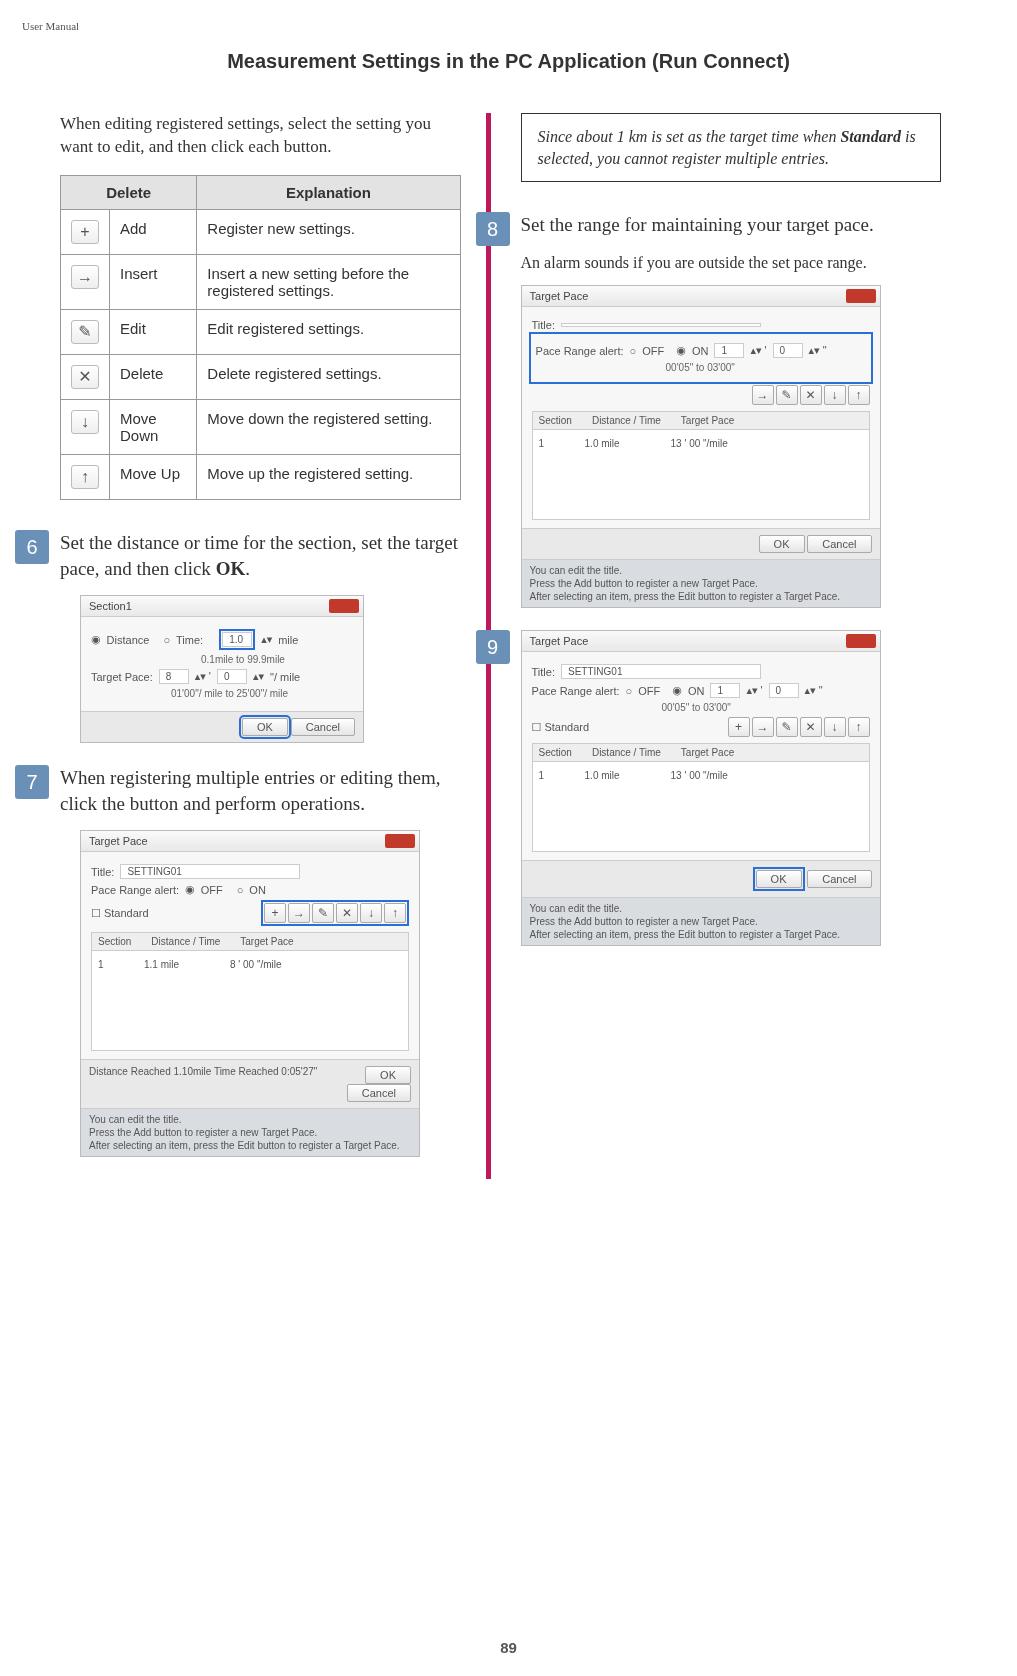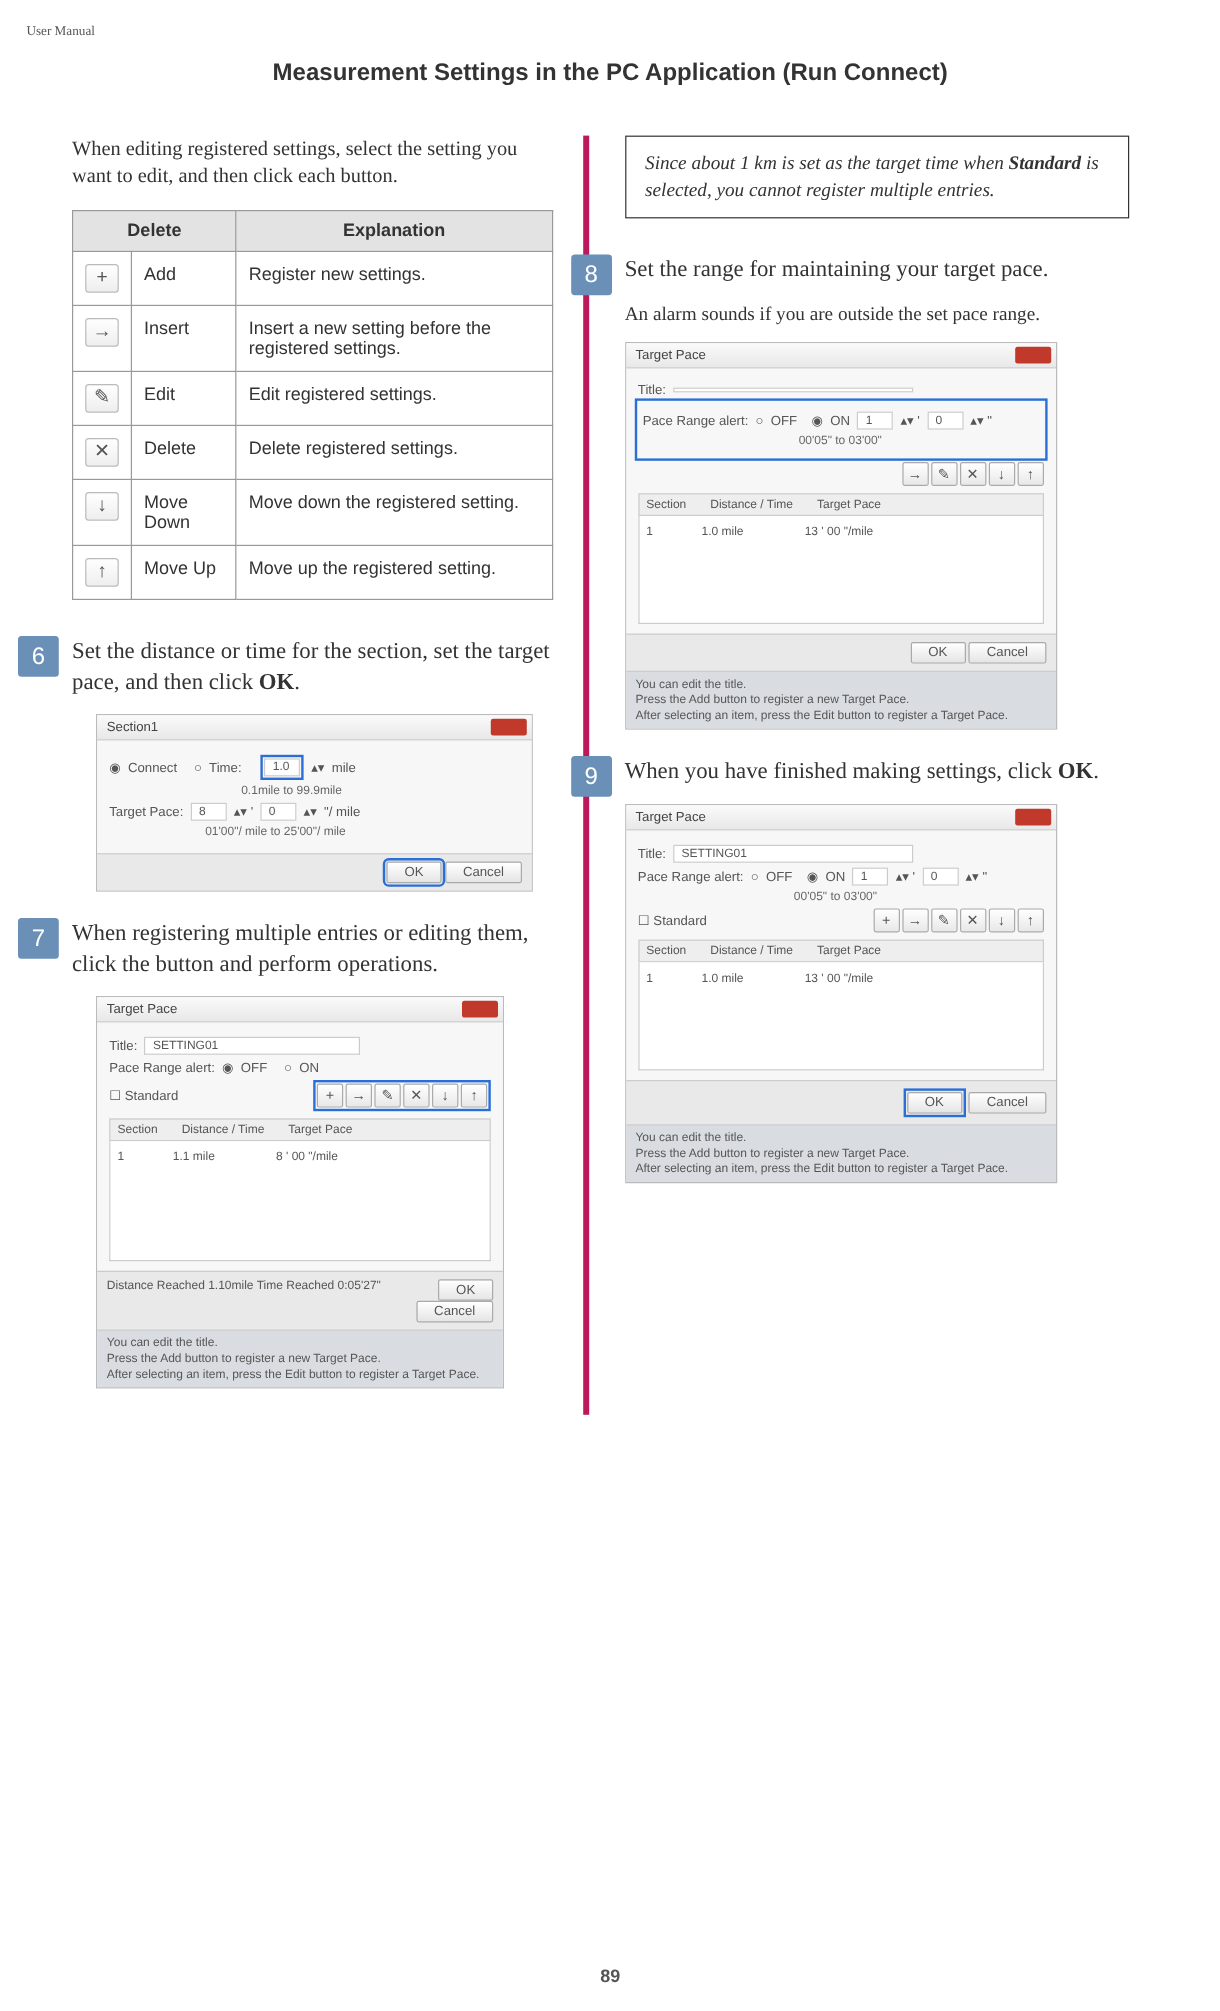--- a/index.html
+++ b/index.html
@@ -241,26 +241,26 @@
           <td>Move up the registered setting.</td>
         </tr>
       </tbody>
     </table>
 
     <div class="step-block">
       <div class="step-marker">6</div>
       <p class="step-text">
         <span>Set the distance or time for the section, set the target pace, and then click </span><b>OK</b><span>.</span>
       </p>
-      <div class="screenshot" style="margin-left:20px; width:364px;">
+      <div class="screenshot" style="margin-left:20px; width:284px;">
         <div class="ss-title"><span>Section1</span><span class="ss-close"></span></div>
         <div class="ss-body">
           <div class="ss-row">
             <span>◉ </span>
-              <span>Connect</span>
+              <span>Distance</span>
             <span style="margin-left:8px;">○ </span>
               <span>Time:</span>
             <span class="highlight-blue" style="margin-left:10px;"><span class="ss-input">1.0</span></span>
             <span>▴▾</span>
             <span>mile</span>
           </div>
           <div class="ss-row" style="margin-left:110px; font-size:10px; color:#666;">0.1mile to 99.9mile</div>
           <div class="ss-row">
             <span>Target Pace:</span>
             <span class="ss-input">8</span>
@@ -392,23 +392,20 @@
         <div class="ss-help">
           <span>You can edit the title.</span><br>
           <span>Press the Add button to register a new Target Pace.</span><br>
           <span>After selecting an item, press the Edit button to register a Target Pace.</span>
         </div>
       </div>
     </div>
 
     <div class="step-block">
       <div class="step-marker">9</div>
-      <p class="step-text">
-        <span>When you have finished making settings, click </span><b>OK</b><span>.</span>
-      </p>
       <div class="screenshot" style="width:360px;">
         <div class="ss-title"><span>Target Pace</span><span class="ss-close"></span></div>
         <div class="ss-body">
           <div class="ss-row">
             <span>Title:</span>
             <span class="ss-input" style="min-width:200px;">SETTING01</span>
           </div>
           <div class="ss-row">
             <span>Pace Range alert:</span>
             <span>○ </span>

